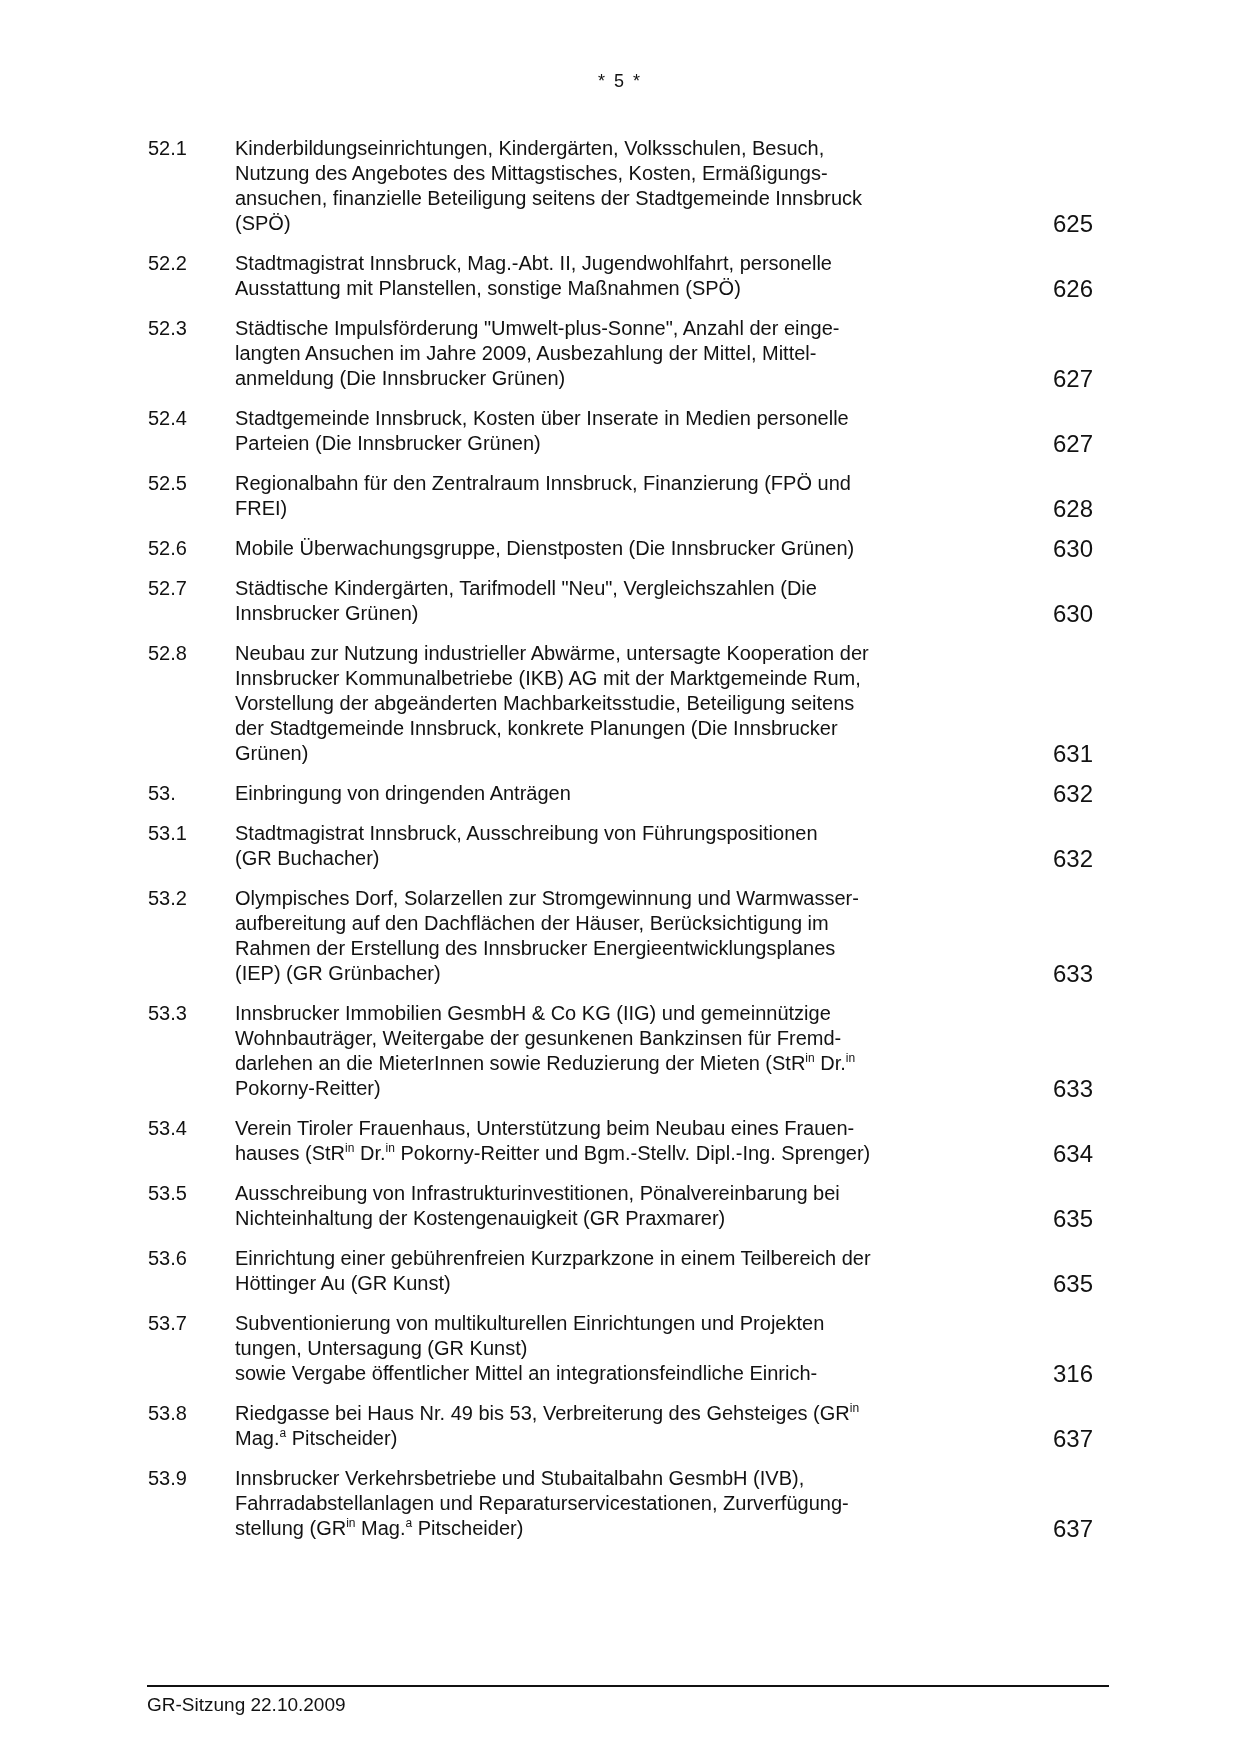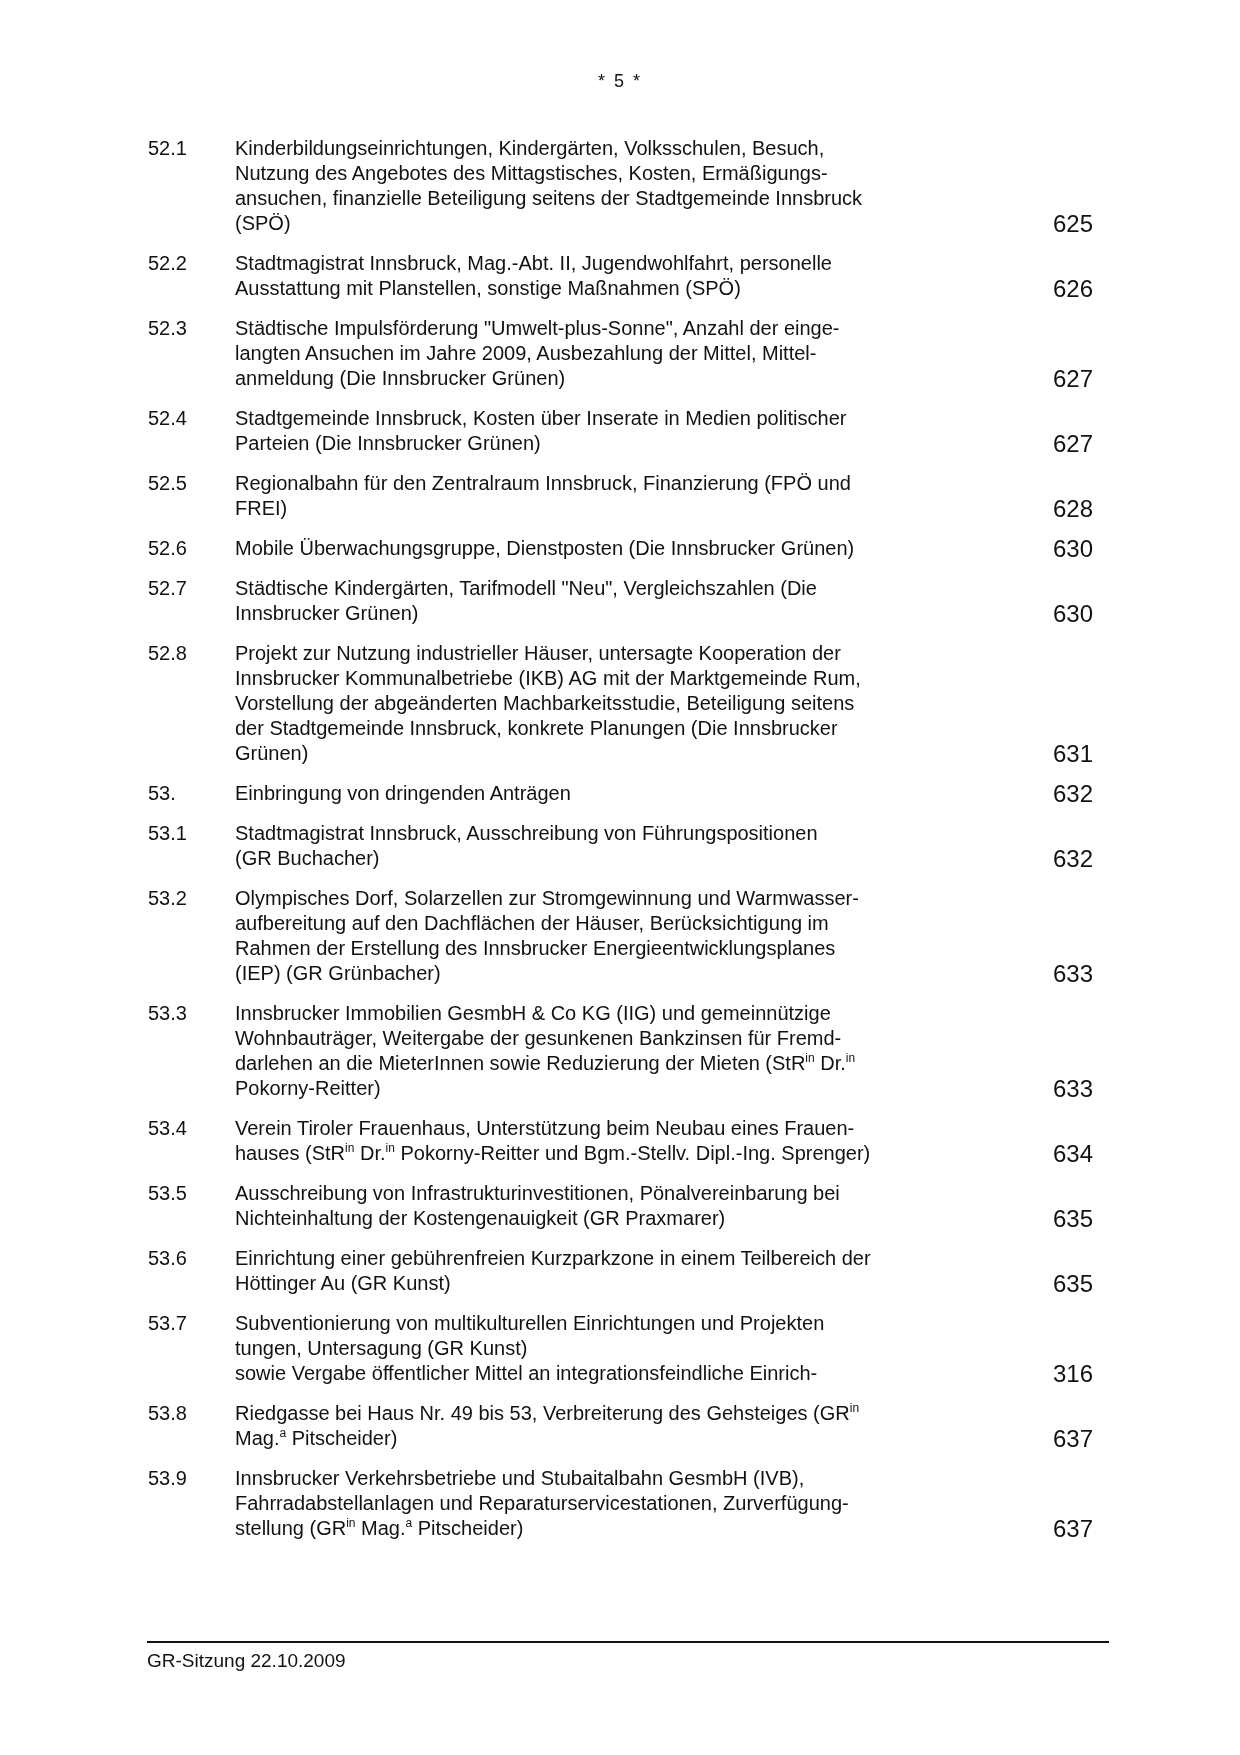--- a/index.html
+++ b/index.html
@@ -62,21 +62,21 @@
   .toc-page {
     flex: 1 1 auto;
     display: flex;
     align-items: flex-end;
     justify-content: flex-end;
     font-size: 24px;
     line-height: 25px;
   }
   .footer {
     position: absolute;
-    top: 1641px;
+    top: 1685px;
     left: 147px;
     right: 131px;
     border-top: 2px solid #111;
     padding-top: 6px;
   }
   .footer-text {
     font-size: 19px;
     line-height: 24px;
   }
 </style>
@@ -110,21 +110,21 @@
         <div class="toc-text">
           <div class="toc-line">Städtische Impulsförderung "Umwelt-plus-Sonne", Anzahl der einge-</div>
           <div class="toc-line">langten Ansuchen im Jahre 2009, Ausbezahlung der Mittel, Mittel-</div>
           <div class="toc-line">anmeldung (Die Innsbrucker Grünen)</div>
         </div>
         <div class="toc-page">627</div>
       </div>
       <div class="toc-row">
         <div class="toc-num">52.4</div>
         <div class="toc-text">
-          <div class="toc-line">Stadtgemeinde Innsbruck, Kosten über Inserate in Medien politischer</div>
+          <div class="toc-line">Stadtgemeinde Innsbruck, Kosten über Inserate in Medien personelle</div>
           <div class="toc-line">Parteien (Die Innsbrucker Grünen)</div>
         </div>
         <div class="toc-page">627</div>
       </div>
       <div class="toc-row">
         <div class="toc-num">52.5</div>
         <div class="toc-text">
           <div class="toc-line">Regionalbahn für den Zentralraum Innsbruck, Finanzierung (FPÖ und</div>
           <div class="toc-line">FREI)</div>
         </div>
@@ -141,21 +141,21 @@
         <div class="toc-num">52.7</div>
         <div class="toc-text">
           <div class="toc-line">Städtische Kindergärten, Tarifmodell "Neu", Vergleichszahlen (Die</div>
           <div class="toc-line">Innsbrucker Grünen)</div>
         </div>
         <div class="toc-page">630</div>
       </div>
       <div class="toc-row">
         <div class="toc-num">52.8</div>
         <div class="toc-text">
-          <div class="toc-line">Projekt zur Nutzung industrieller Häuser, untersagte Kooperation der</div>
+          <div class="toc-line">Neubau zur Nutzung industrieller Abwärme, untersagte Kooperation der</div>
           <div class="toc-line">Innsbrucker Kommunalbetriebe (IKB) AG mit der Marktgemeinde Rum,</div>
           <div class="toc-line">Vorstellung der abgeänderten Machbarkeitsstudie, Beteiligung seitens</div>
           <div class="toc-line">der Stadtgemeinde Innsbruck, konkrete Planungen (Die Innsbrucker</div>
           <div class="toc-line">Grünen)</div>
         </div>
         <div class="toc-page">631</div>
       </div>
       <div class="toc-row">
         <div class="toc-num">53.</div>
         <div class="toc-text">

